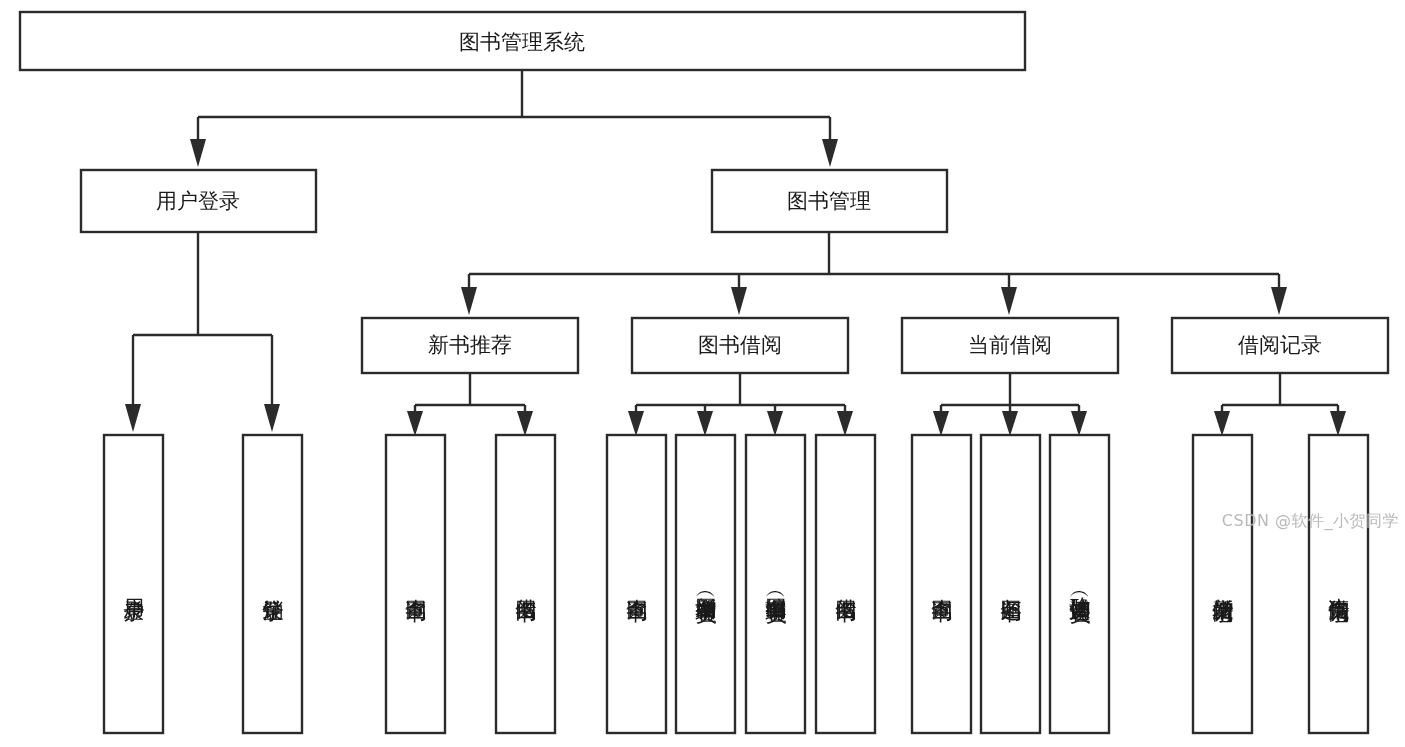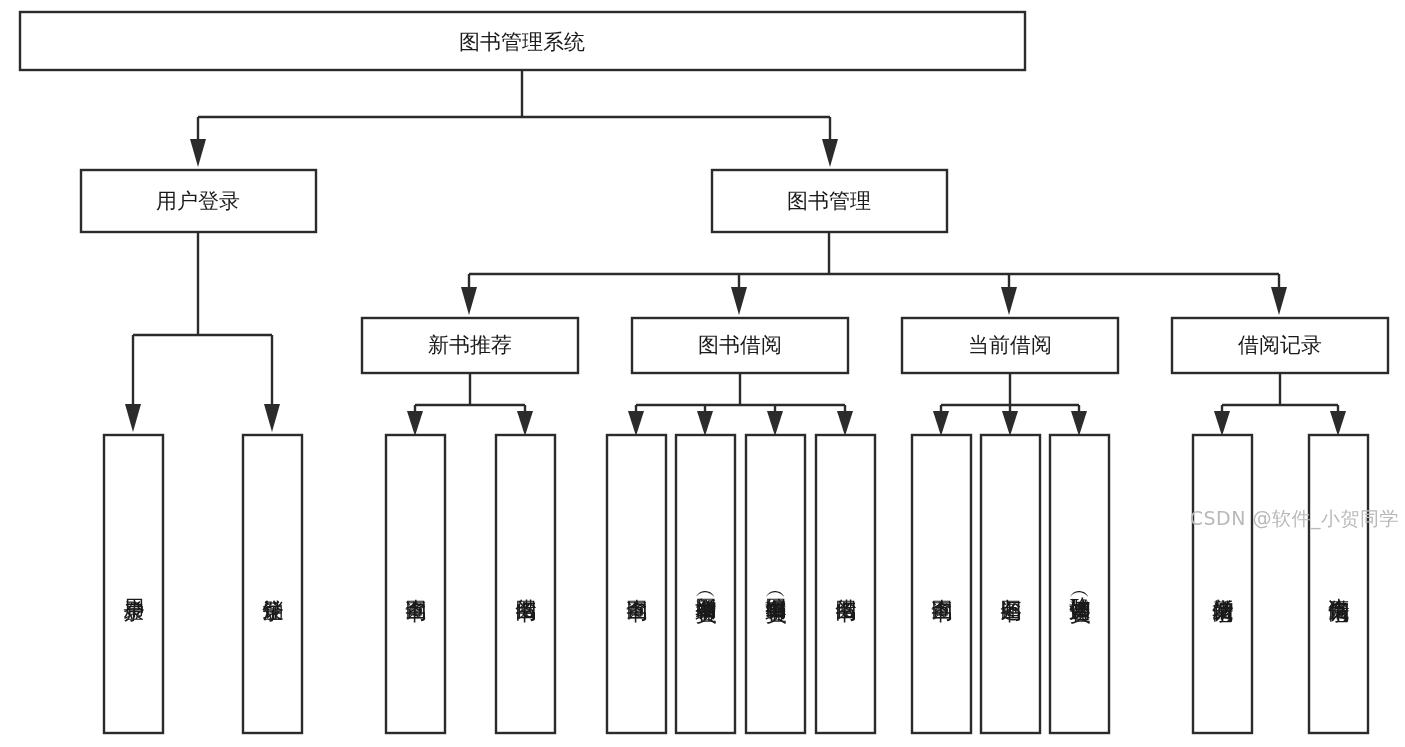--- a/index.html
+++ b/index.html
@@ -68,21 +68,21 @@
     letter-spacing: 1px;
     color: #1a1a1a;
     white-space: nowrap;
     pointer-events: none;
   }
   .watermark {
     position: absolute;
     right: 6px;
     bottom: 4px;
     font-family: "DejaVu Sans", "Liberation Sans", sans-serif;
-    font-size: 19px;
+    font-size: 16px;
     color: #b9b9b9;
     letter-spacing: 0.5px;
     white-space: nowrap;
   }
 </style>
 </head>
 <body>
 
 <div id="diagram-root">
 

